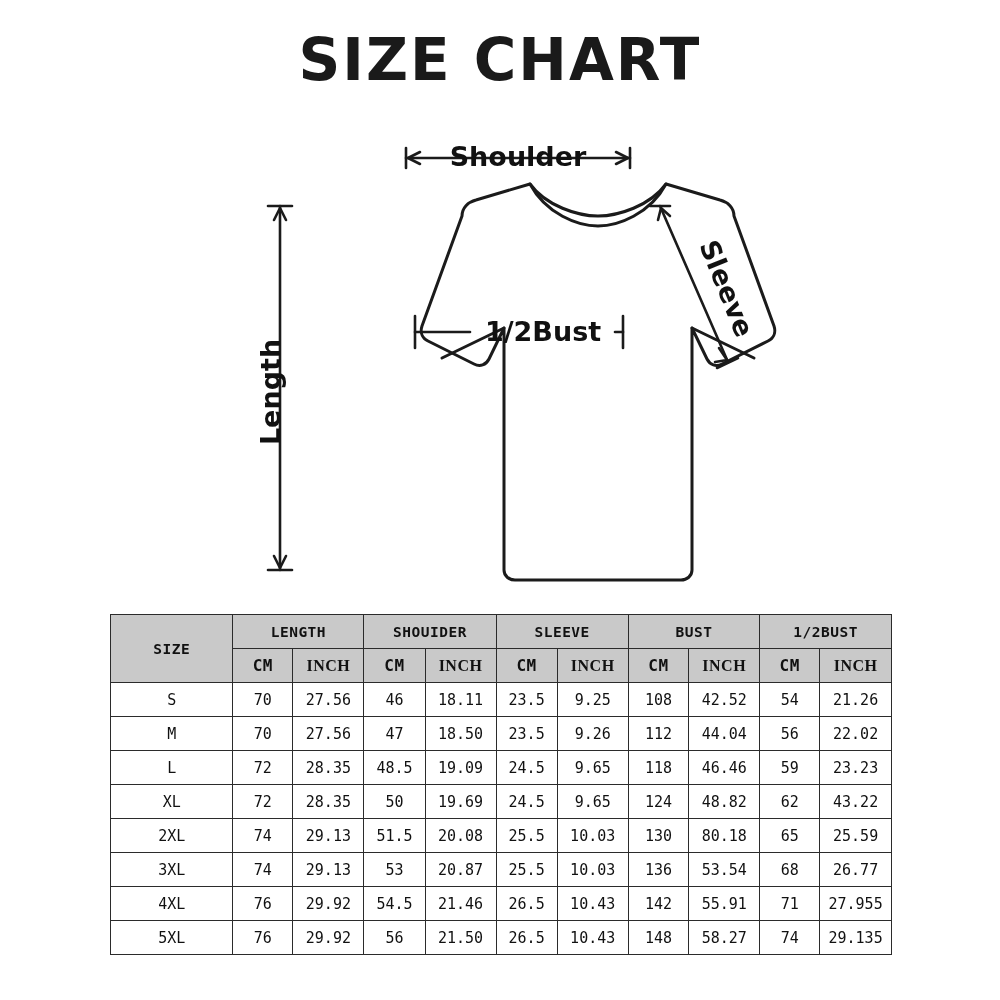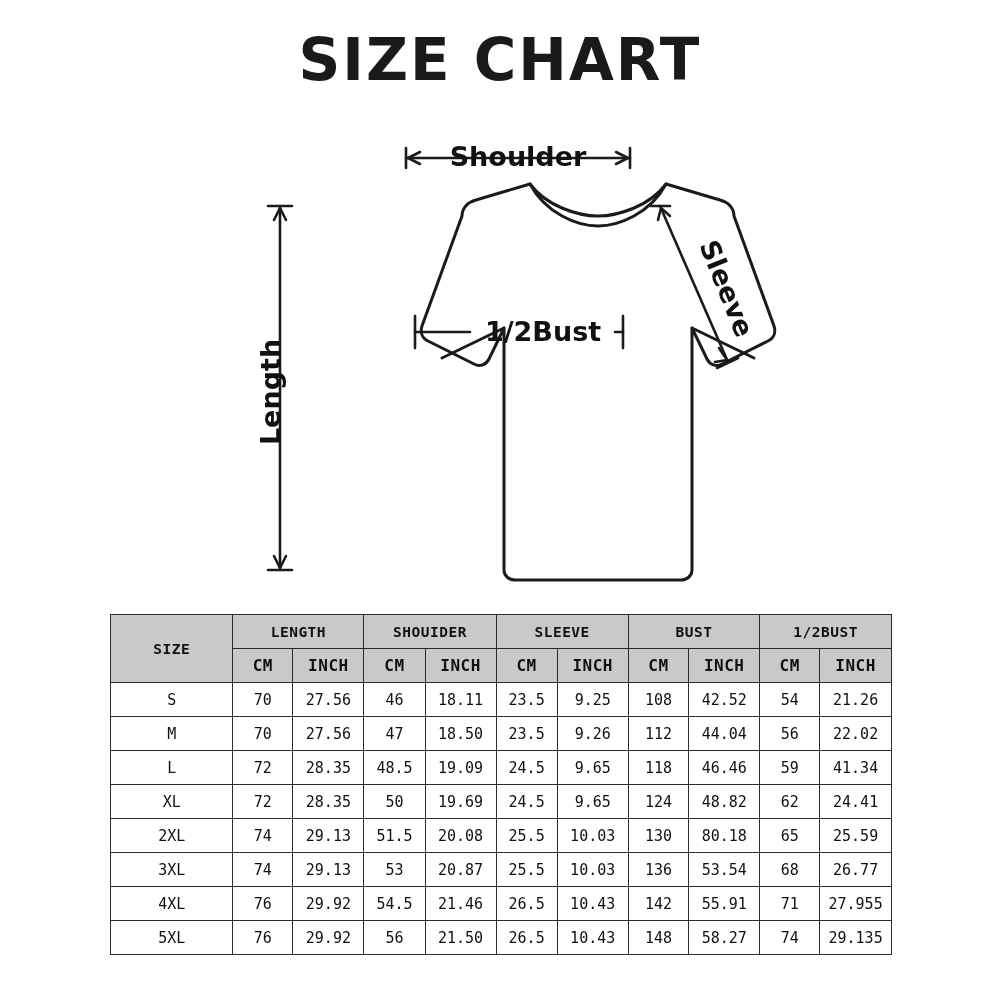--- a/index.html
+++ b/index.html
@@ -78,21 +78,21 @@
     font-size: 16px;
   }
   table.size-table tbody td {
     background: #ffffff;
     font-size: 15px;
   }
   table.size-table tbody td.size-col {
     font-size: 15px;
   }
   .col-cm { width: 62px; }
-  .col-inch { width: 72px; }
+  .col-inch { width: 72px; font-family: Liberation Serif, serif; }
   .dim-label {
     font-family: "DejaVu Sans", sans-serif;
     font-weight: bold;
   }
 </style>
 </head>
 <body>
 
 <div class="page">
 
@@ -229,34 +229,34 @@
           <td class="size-col">L</td>
           <td>72</td>
           <td>28.35</td>
           <td>48.5</td>
           <td>19.09</td>
           <td>24.5</td>
           <td>9.65</td>
           <td>118</td>
           <td>46.46</td>
           <td>59</td>
-          <td>41.34</td>
+          <td>23.23</td>
         </tr>
         <tr>
           <td class="size-col">XL</td>
           <td>72</td>
           <td>28.35</td>
           <td>50</td>
           <td>19.69</td>
           <td>24.5</td>
           <td>9.65</td>
           <td>124</td>
           <td>48.82</td>
           <td>62</td>
-          <td>24.41</td>
+          <td>43.22</td>
         </tr>
         <tr>
           <td class="size-col">2XL</td>
           <td>74</td>
           <td>29.13</td>
           <td>51.5</td>
           <td>20.08</td>
           <td>25.5</td>
           <td>10.03</td>
           <td>130</td>

